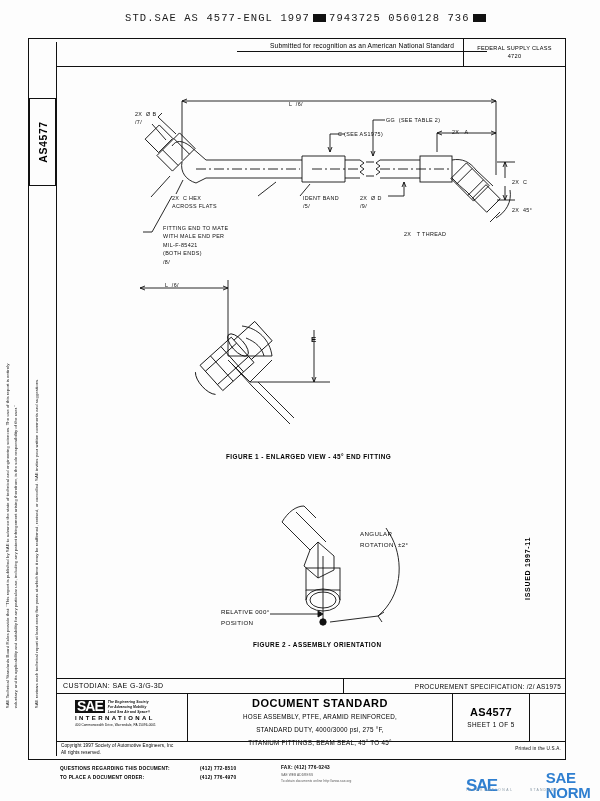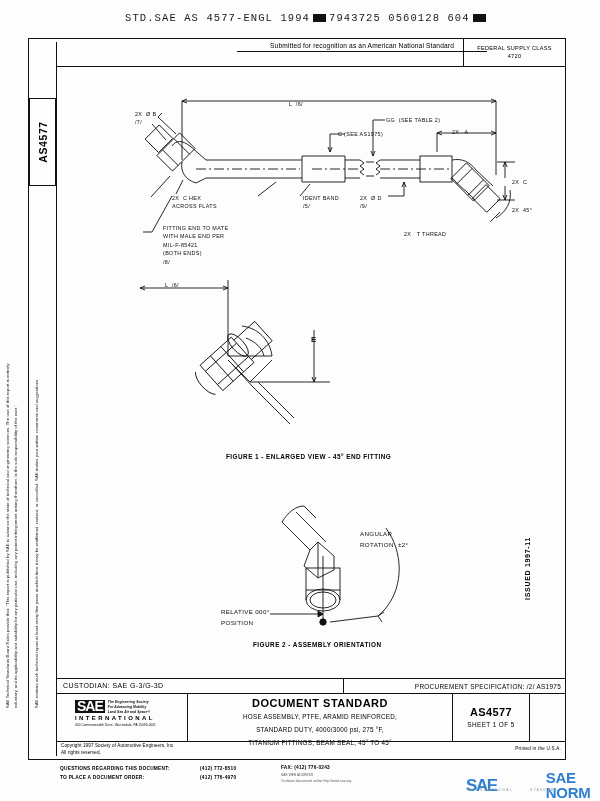--- a/index.html
+++ b/index.html
@@ -246,21 +246,21 @@
   .wm-text { font-weight:bold; font-size:15px; letter-spacing:-.3px; color:#2f7fd0; line-height:15px;margin-left:44px;}
   .wm-sub { position:absolute; left:466px; top:788px; font-size:3.4px; letter-spacing:1.6px; color:#8899a6; }
   .wm-sub2 { position:absolute; left:530px; top:788px; font-size:3.4px; letter-spacing:1.2px; color:#8899a6; }
 </style>
 </head>
 <body>
 
 <div class="page">
 
   <div class="film-header">
-    <span>STD.SAE AS 4577-ENGL 1994</span><span class="blk"></span><span>7943725 0560128 604</span><span class="blk"></span>
+    <span>STD.SAE AS 4577-ENGL 1997</span><span class="blk"></span><span>7943725 0560128 736</span><span class="blk"></span>
   </div>
 
   <div class="frame"></div>
   <div class="inner-frame"></div>
 
   <div class="banner">
     <div class="submitted">Submitted for recognition as an American National Standard</div>
     <div class="fsc">
       <div>FEDERAL SUPPLY CLASS</div>
       <div>4720</div>

